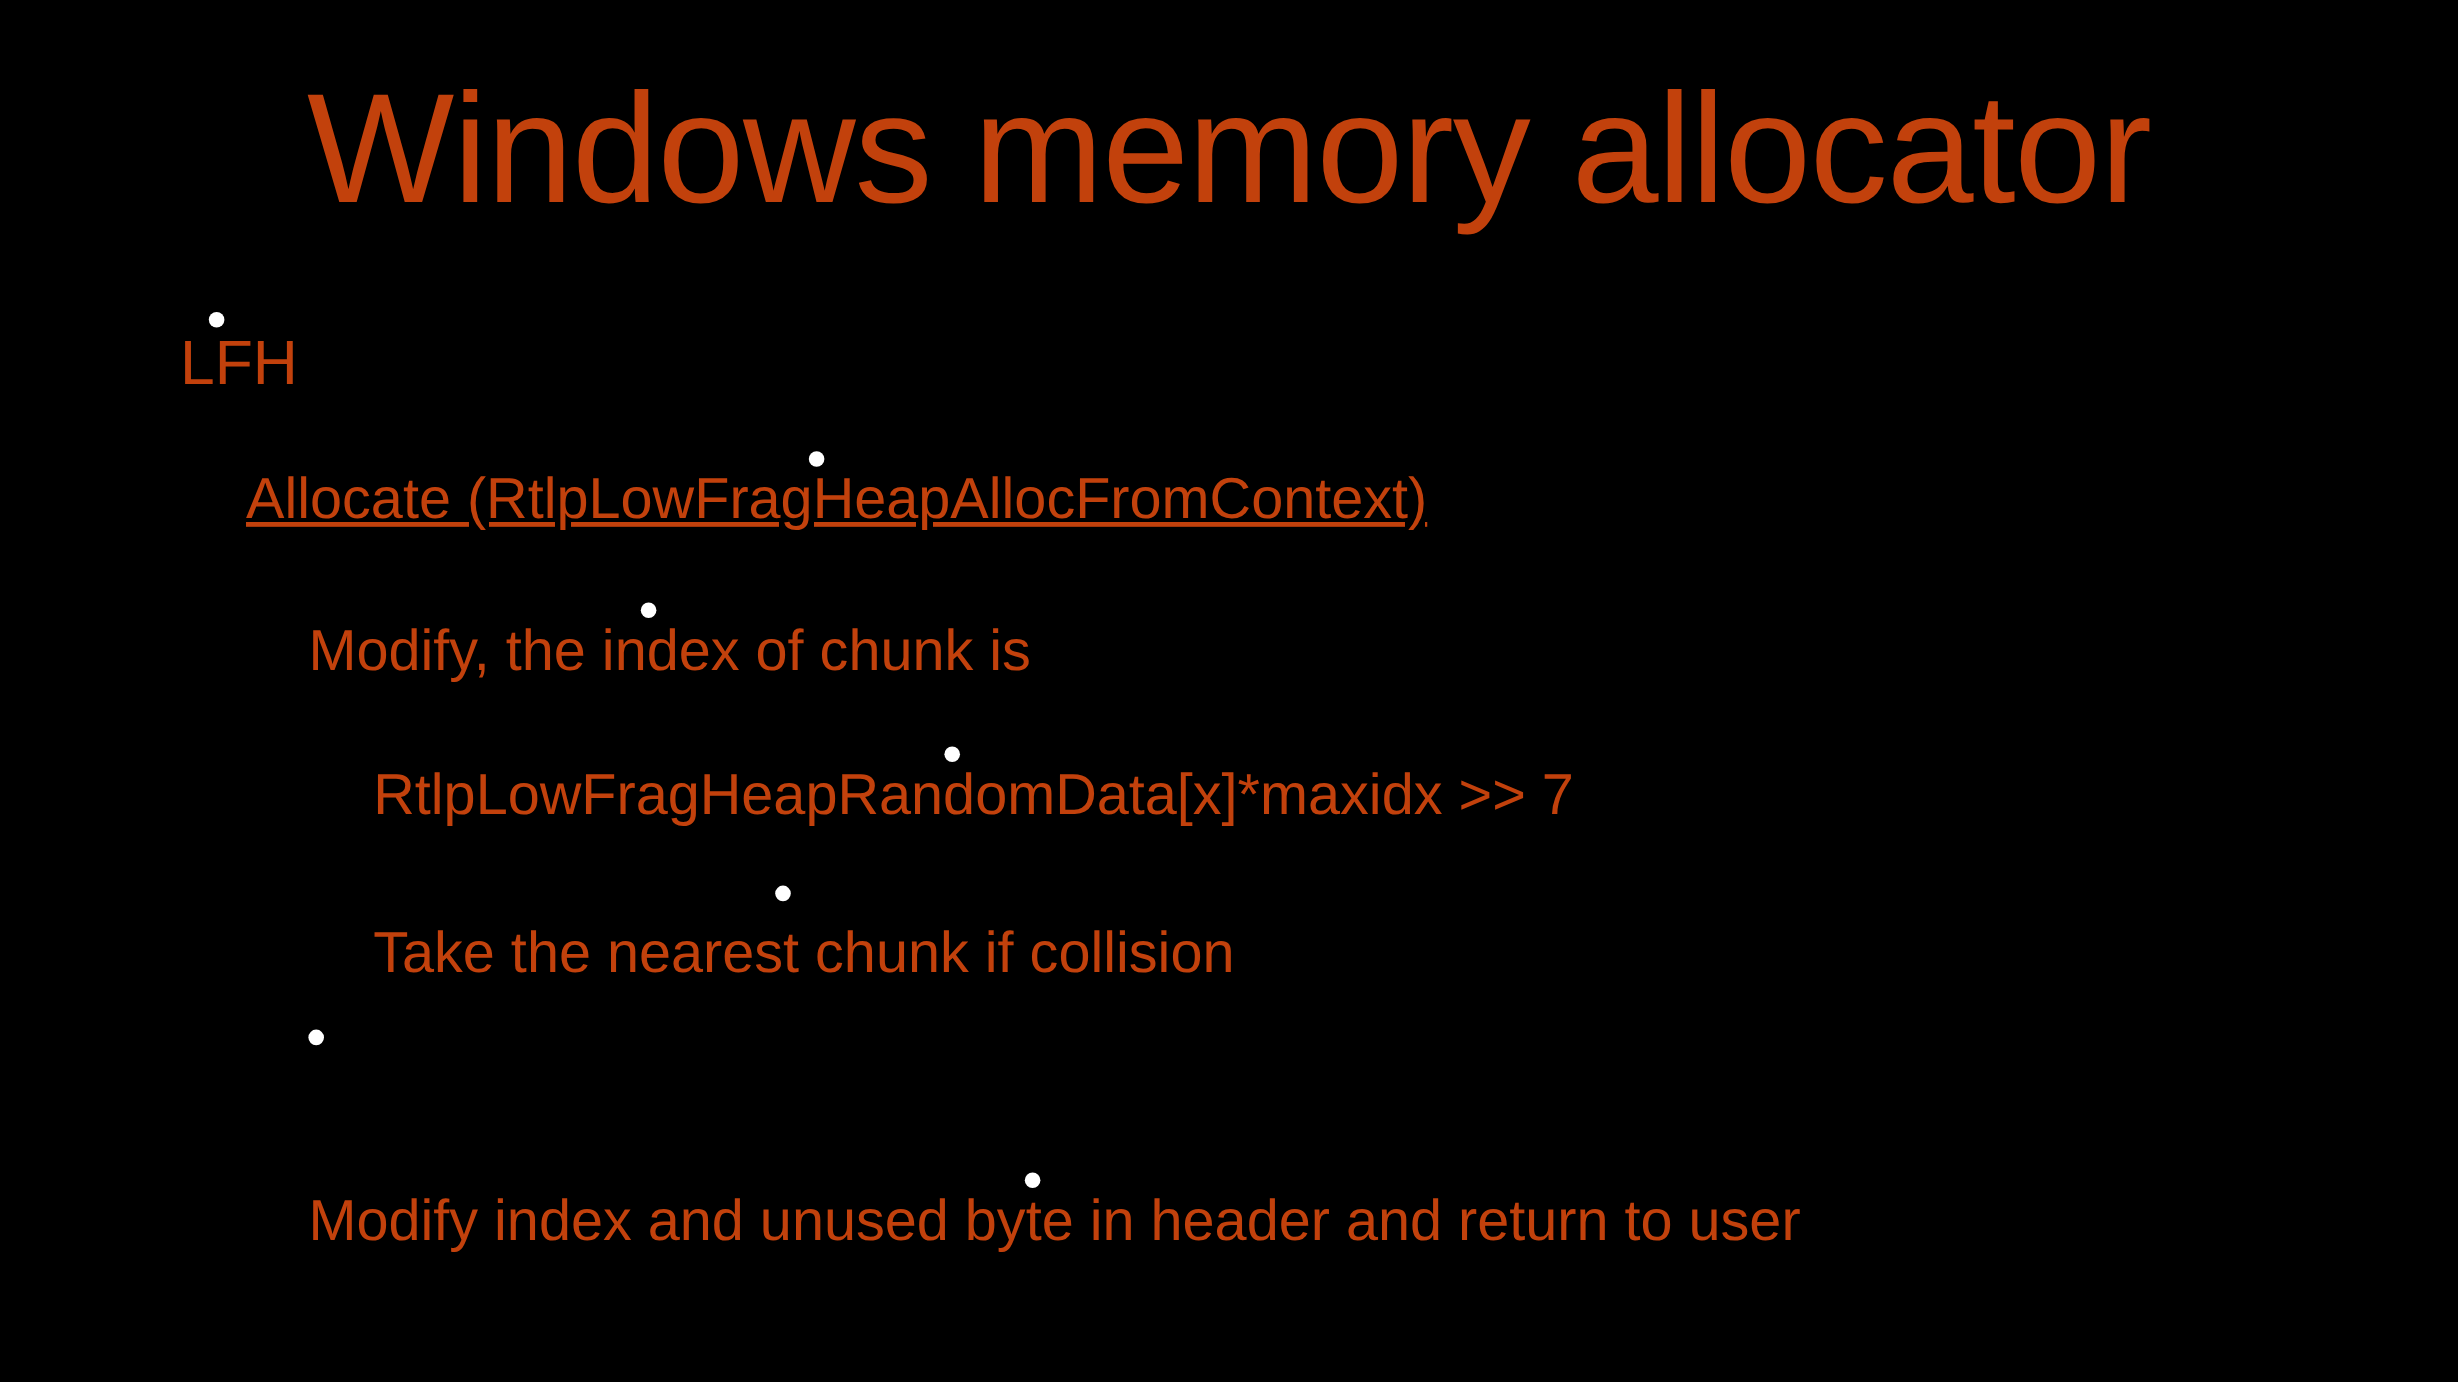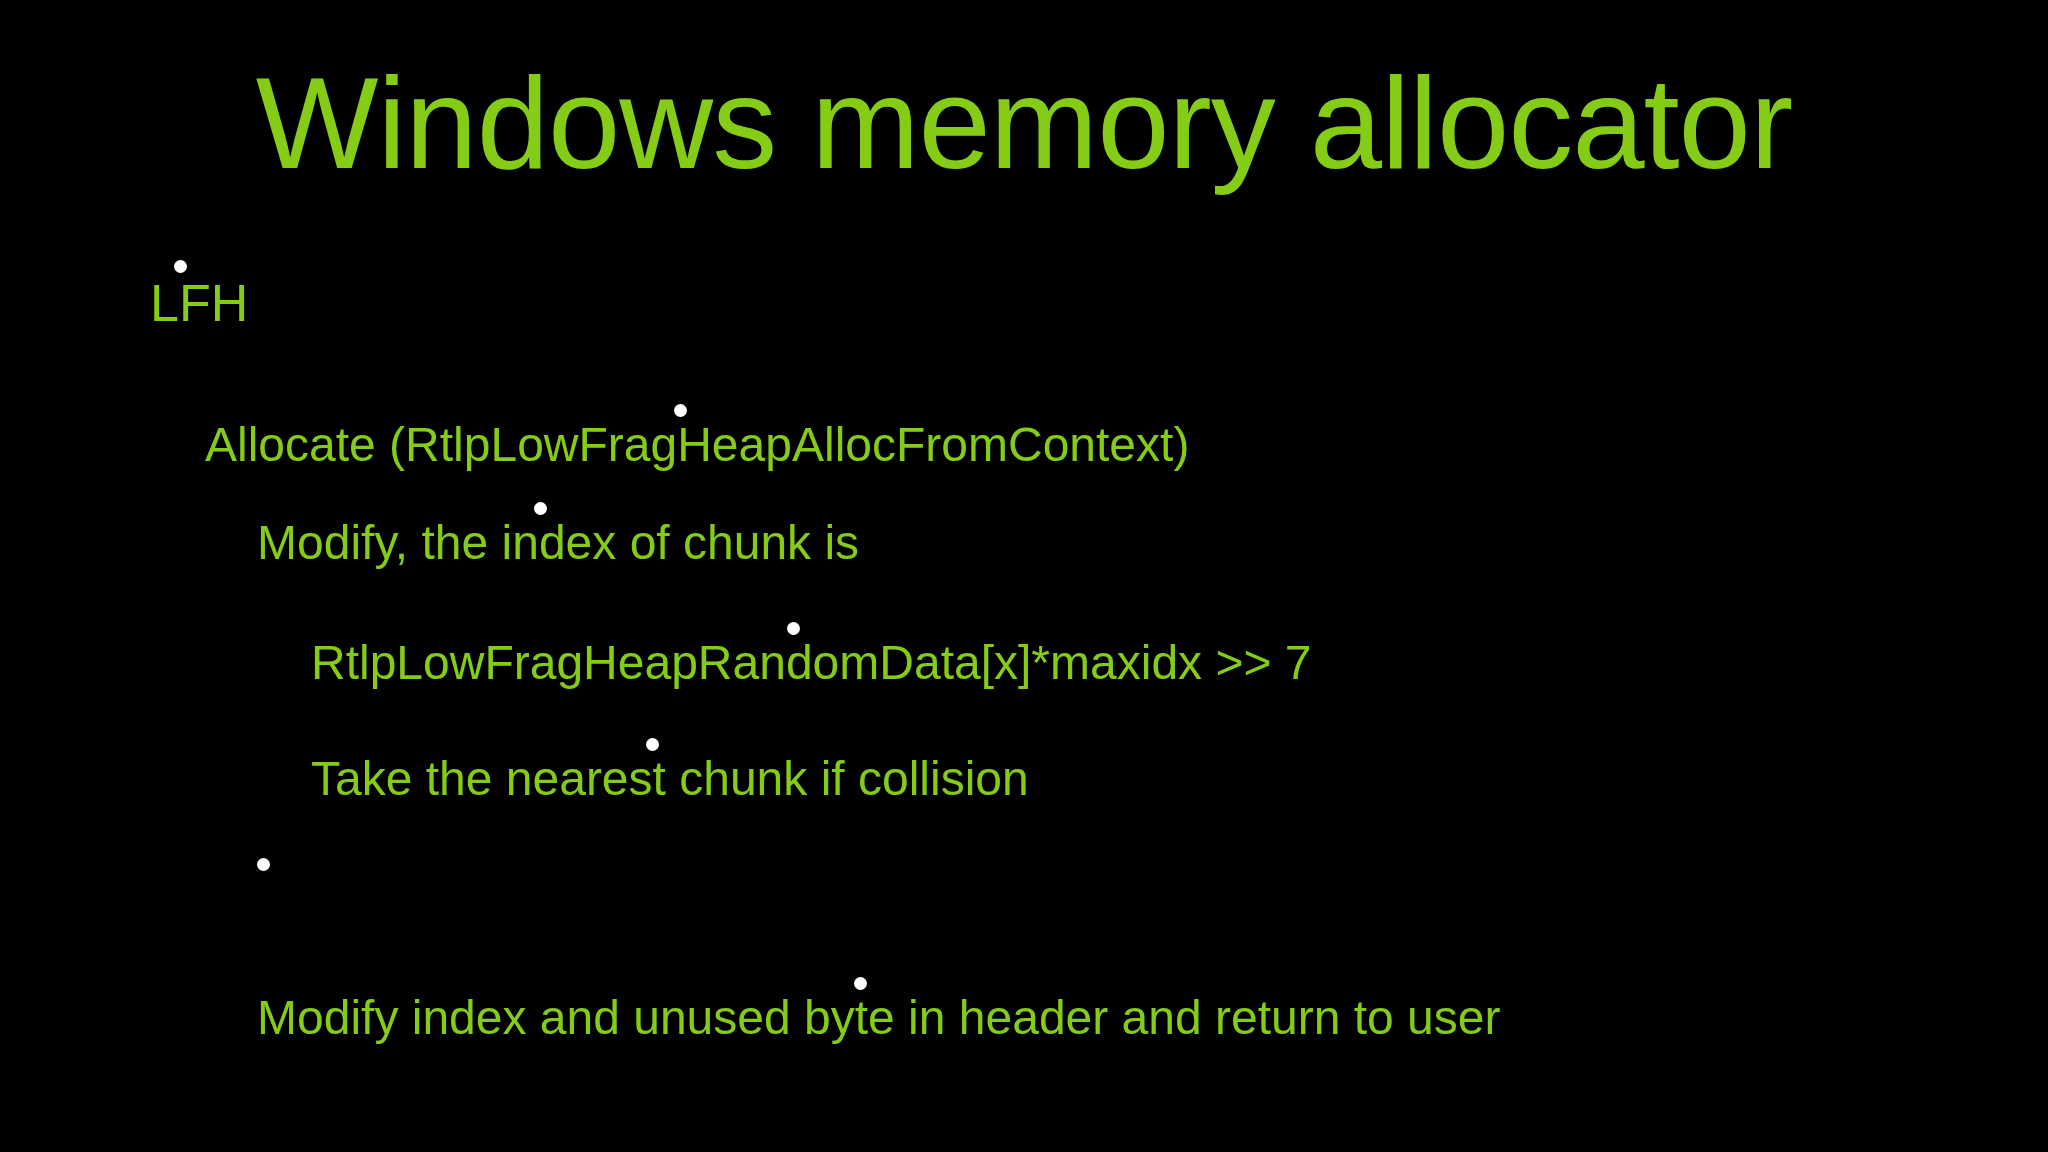--- a/index.html
+++ b/index.html
@@ -50,42 +50,42 @@
     background: #ffffff;
   }
   .bullet-text {
     font-weight: 400;
     letter-spacing: 0;
   }
 </style>
 </head>
 <body>
 
-<div class="slide" style="background: rgb(0, 0, 0); color: #84cc16;">
+<div class="slide" style="background: rgb(0, 0, 0); color: #c2410c;">
   <h1 class="title">Windows memory allocator</h1>
   <ul class="bullets" id="bullet-list">
       <li class="bullet-row" style="top: 260px; left: 150px;">
     <span class="dot" style="margin-right: 38px;"></span>
     <span class="bullet-text" style="font-size: 52px;">LFH</span>
   </li>
-      <li class="bullet-row" style="top: 404px; left: 205px;">
+      <li class="bullet-row" style="top: 376px; left: 205px; text-decoration: underline;">
     <span class="dot" style="margin-right: 33px;"></span>
     <span class="bullet-text" style="font-size: 48px;">Allocate (RtlpLowFragHeapAllocFromContext)</span>
   </li>
       <li class="bullet-row" style="top: 502px; left: 257px;">
     <span class="dot" style="margin-right: 36px;"></span>
     <span class="bullet-text" style="font-size: 48px;">Modify, the index of chunk is</span>
   </li>
       <li class="bullet-row" style="top: 622px; left: 311px;">
     <span class="dot" style="margin-right: 35px;"></span>
     <span class="bullet-text" style="font-size: 48px;">RtlpLowFragHeapRandomData[x]*maxidx &gt;&gt; 7</span>
   </li>
       <li class="bullet-row" style="top: 738px; left: 311px;">
     <span class="dot" style="margin-right: 35px;"></span>
-    <span class="bullet-text" style="font-size: 48px;">Take the nearest chunk if collision</span>
+    <span class="bullet-text" style="font-size: 48px; margin-top: 16px;">Take the nearest chunk if collision</span>
   </li>
       <li class="bullet-row" style="top: 858px; left: 257px;">
     <span class="dot" style="margin-right: 36px;"></span>
   </li>
       <li class="bullet-row" style="top: 977px; left: 257px;">
     <span class="dot" style="margin-right: 36px;"></span>
     <span class="bullet-text" style="font-size: 48px;">Modify index and unused byte in header and return to user</span>
   </li>
     </ul>
 </div>

